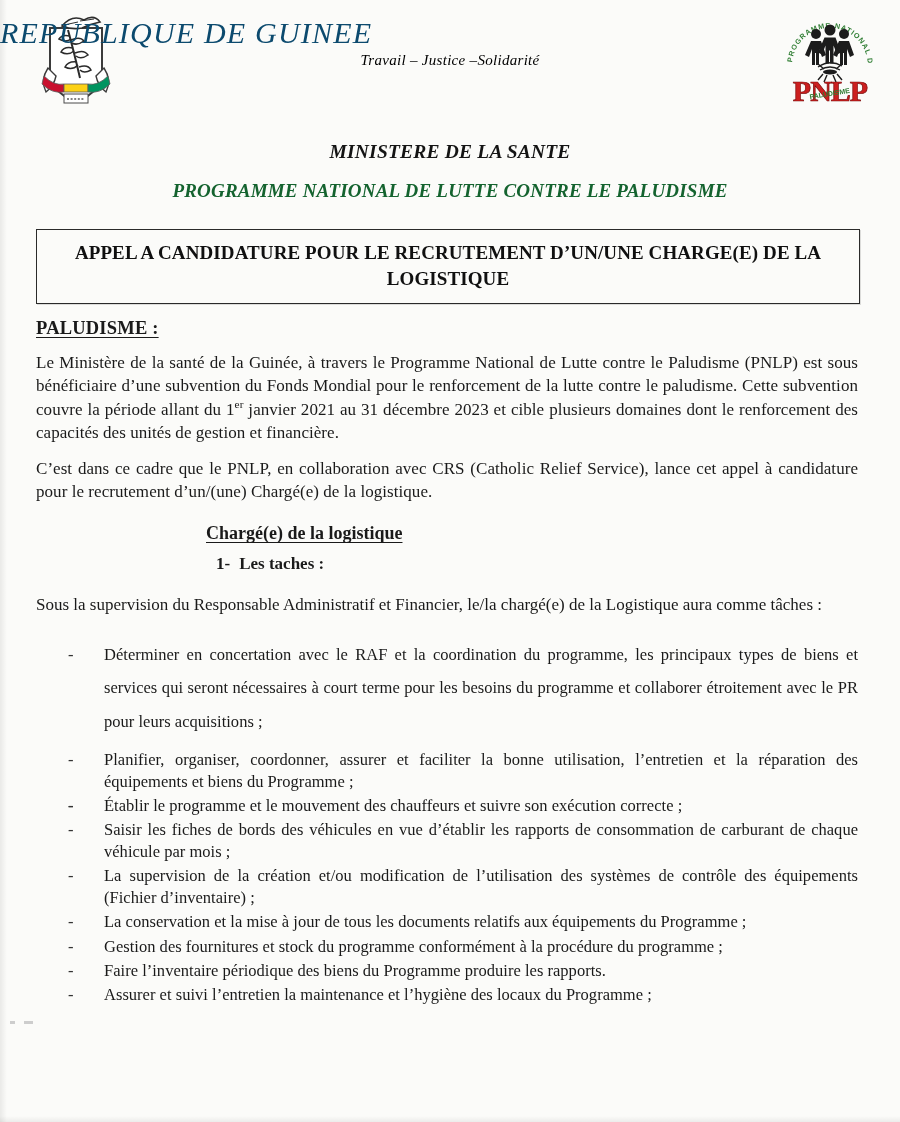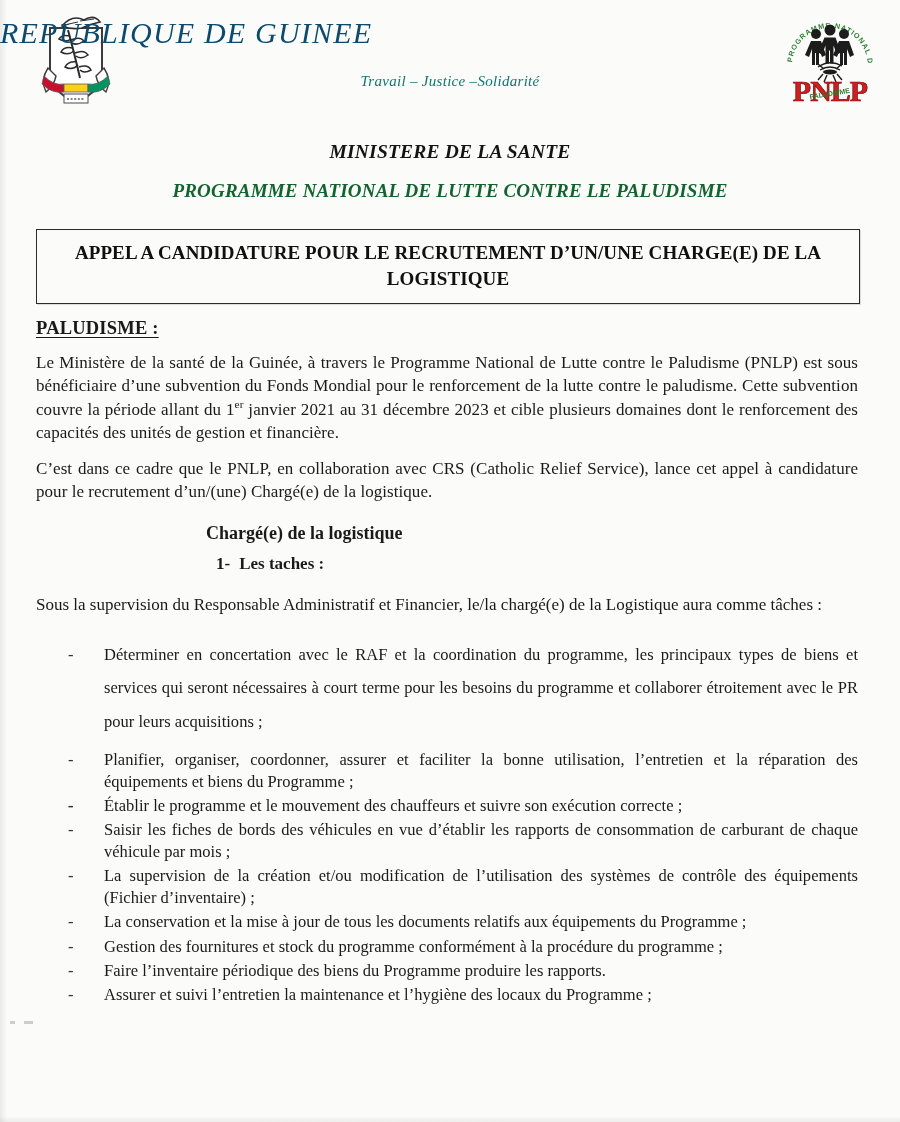--- a/index.html
+++ b/index.html
@@ -51,26 +51,26 @@
     font-family: "Liberation Serif", "DejaVu Serif", serif;
     font-size: 30px;
     letter-spacing: 1.2px;
     color: #0c4a6e;
     font-style: italic;
   }
   .motto {
     position: absolute;
     left: 0;
     right: 0;
-    top: 73px;
+    top: 52px;
     text-align: center;
     font-style: italic;
     font-size: 15px;
     letter-spacing: 0.3px;
-    color: #0f766e;
+    color: #000000;
   }
 
   
   .ministry-block {
     text-align: center;
     margin-top: 18px;
   }
   .ministry-line {
     font-weight: bold;
     font-style: italic;
@@ -121,20 +121,21 @@
     line-height: 1.36;
     margin: 0 0 13px 0;
     text-align: justify;
     letter-spacing: 0.05px;
   }
   sup { font-size: 0.66em; vertical-align: super; }
 
   .sub-heading {
     font-weight: bold;
     font-size: 18px;
+    text-decoration: underline;
     text-underline-offset: 3px;
     margin: 20px 0 10px 0;
     padding-left: 170px;
   }
   .numbered-item {
     font-weight: bold;
     font-size: 17px;
     margin: 0 0 14px 0;
     padding-left: 180px;
   }

